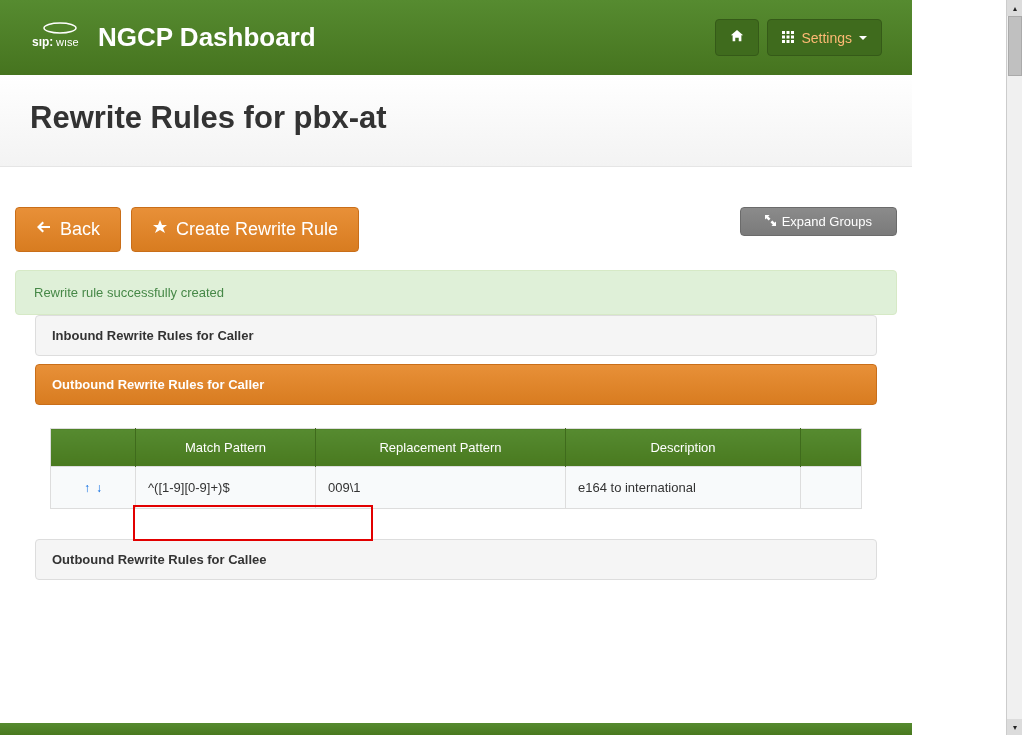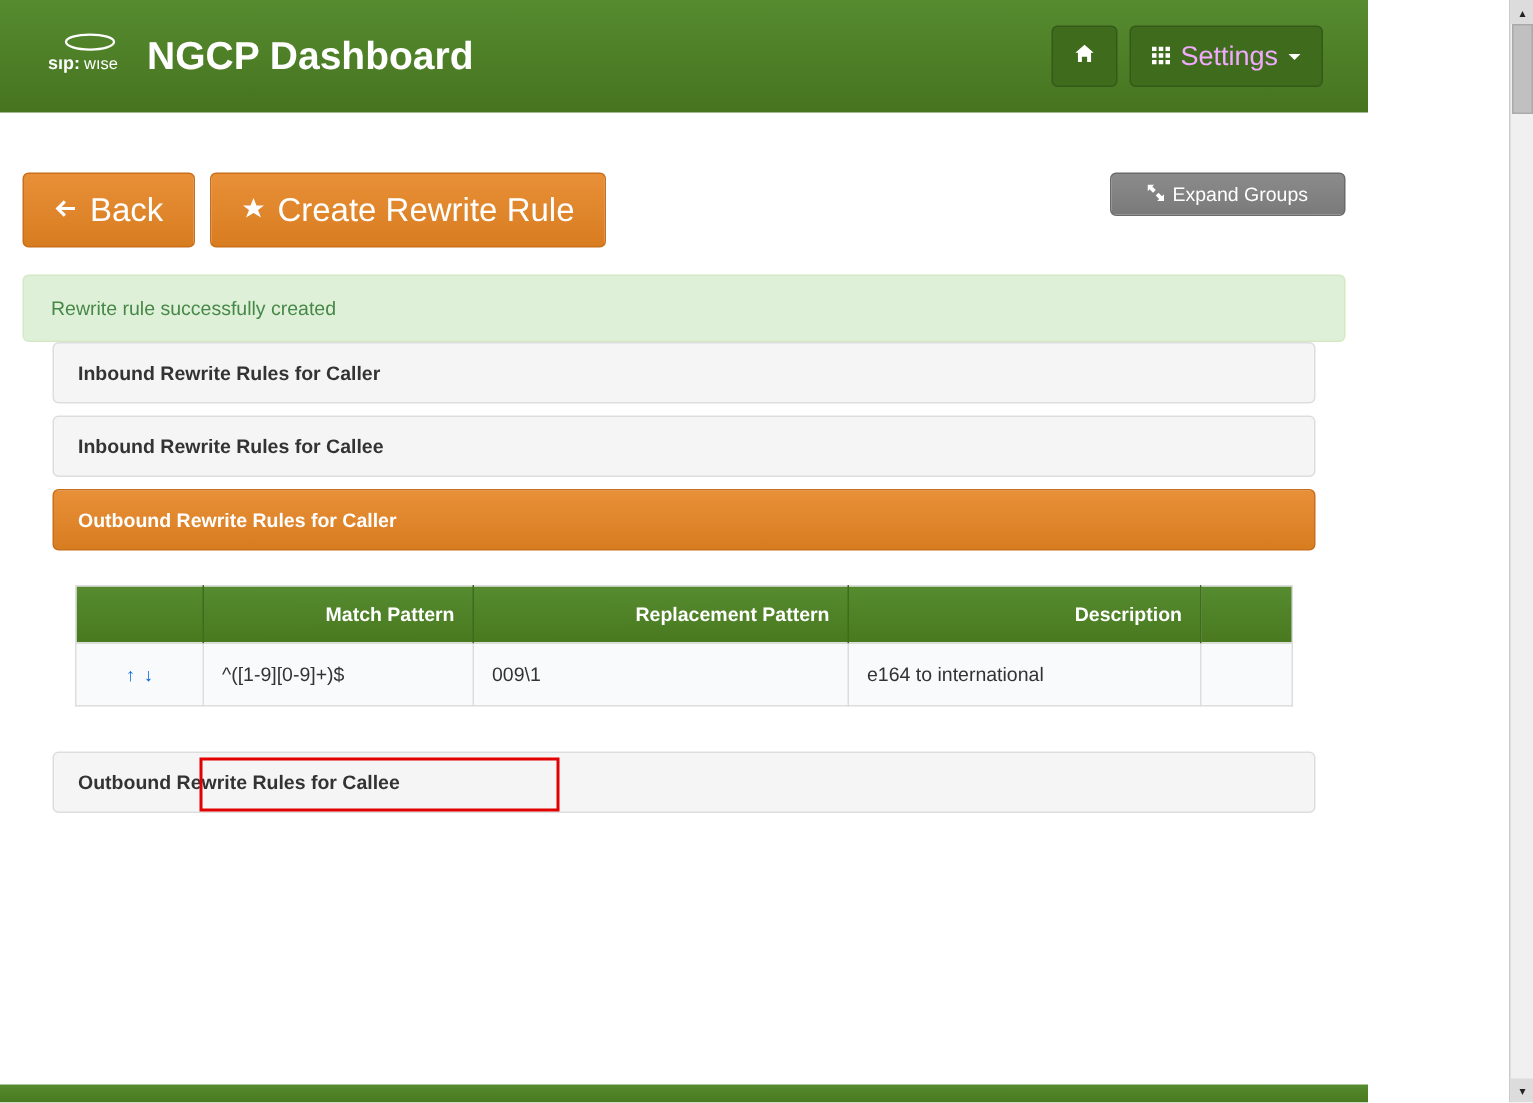--- a/index.html
+++ b/index.html
@@ -79,23 +79,23 @@
       color: #fff;
     }
     .nav-right {
       display: flex;
       gap: 8px;
     }
     .nav-btn {
       background: #3f6b1d;
       border: 1px solid #355a18;
       border-radius: 4px;
-      color: #f0abfc;
+      color: #fdba74;
       padding: 9px 14px;
-      font-size: 18px;
+      font-size: 14px;
       display: flex;
       align-items: center;
       gap: 7px;
       cursor: pointer;
     }
     .caret-down {
       width: 0; height: 0;
       border-left: 4px solid transparent;
       border-right: 4px solid transparent;
       border-top: 4px solid #fff;
@@ -120,21 +120,21 @@
       justify-content: space-between;
       align-items: flex-start;
       margin-bottom: 18px;
     }
     .left-actions { display: flex; gap: 10px; }
     .btn-orange {
       background: linear-gradient(to bottom, #e89038 0%, #d87c20 100%);
       border: 1px solid #c96e19;
       border-radius: 4px;
       color: #fff;
-      font-size: 22px;
+      font-size: 18px;
       padding: 11px 20px;
       display: flex;
       align-items: center;
       gap: 8px;
       cursor: pointer;
       font-weight: 500;
     }
     .btn-gray {
       background: linear-gradient(to bottom, #8b8b8b 0%, #7a7a7a 100%);
       border: 1px solid #6b6b6b;
@@ -180,23 +180,23 @@
 
     table.rules {
       width: 100%;
       border-collapse: collapse;
       border: 1px solid #ddd;
     }
     table.rules thead th {
       background: #4d7f2a;
       background: linear-gradient(to bottom, #568b30 0%, #49791f 100%);
       color: #fff;
-      font-weight: bold;
-      font-size: 13px;
-      text-align: right;
+      font-weight: normal;
+      font-size: 13px;
+      text-align: center;
       padding: 11px 12px;
       border-right: 1px solid #3f6b1c;
     }
     table.rules thead th:last-child { border-right: none; }
     table.rules tbody td {
       padding: 13px 12px;
       border: 1px solid #ddd;
       font-size: 13px;
       color: #333;
       background: #f8fafb;
@@ -279,20 +279,23 @@
                 <rect x="4.5" y="9" width="3" height="3" fill="#fff"></rect>
                 <rect x="9" y="9" width="3" height="3" fill="#fff"></rect>
             </svg>
           </span>
           <span>Settings</span>
           <span class="caret-down"></span>
         </button>
       </div>
     </div>
 
+    <div class="page-header-wrap">
+      <h1 class="page-header">Rewrite Rules for pbx-at</h1>
+    </div>
 
     <div class="content">
       <div class="top-actions">
         <div class="left-actions">
           <button class="btn-orange">
             <span>
               <svg width="16" height="16" viewBox="0 0 16 16">
                   <path fill="#fff" d="M14 7 L5 7 L8 4 L6.5 2.5 L1 8 L6.5 13.5 L8 12 L5 9 L14 9 Z"></path>
                 </svg>
             </span>
@@ -316,21 +319,20 @@
           <span>Expand Groups</span>
         </button>
       </div>
 
       <div class="alert-success">
         <span>Rewrite rule successfully created</span>
       </div>
 
       <div class="panels">
         <div class="panel-header">Inbound Rewrite Rules for Caller</div>
-        <div class="panel-header">Inbound Rewrite Rules for Callee</div>
         <div class="panel-header active">Outbound Rewrite Rules for Caller</div>
 
         <div class="panel-body">
           <table class="rules">
             <thead>
               <tr>
                 <th class="col-arrows"></th>
                 <th class="col-match">Match Pattern</th>
                 <th class="col-repl">Replacement Pattern</th>
                 <th class="col-desc">Description</th>

